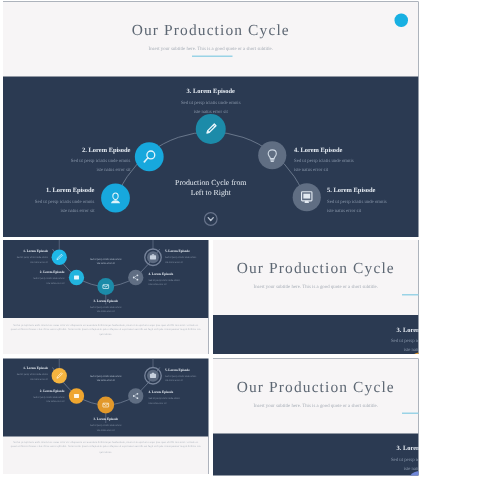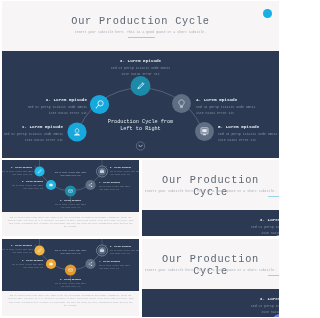--- a/index.html
+++ b/index.html
@@ -1,17 +1,17 @@
 <!DOCTYPE html>
 <html><head>
 <meta charset="utf-8">
 <style>
 html,body{margin:0;padding:0;width:281px;height:318px;overflow:hidden;background:#ffffff;}
 *{box-sizing:border-box;}
-.page{position:relative;width:281px;height:318px;font-family:Liberation Mono, monospace;background:#ffffff;}
+.page{position:relative;width:281px;height:318px;font-family:Liberation Serif, serif;background:#ffffff;}
 .slide{position:absolute;overflow:hidden;background:#2b3a52;}
 .hdr{position:absolute;left:0;top:0;right:0;background:#f7f5f6;}
 .ttl{position:absolute;width:100%;text-align:center;color:#5d6773;font-weight:400;}
 .sub{position:absolute;width:100%;text-align:center;color:#a6adb6;}
 .rule{position:absolute;background:#9ad3e6;}
 .cdot{position:absolute;border-radius:50%;}
 .cap{position:absolute;width:100%;text-align:center;color:#e4eaf1;}
 .lbl{position:absolute;color:#e8eef5;}
 .lbl .h{font-weight:700;white-space:nowrap;display:block;font-size:4.3px;line-height:5px;}
 .lbl .p{color:#8795a8;white-space:nowrap;display:block;font-size:3.2px;line-height:5.8px;}

